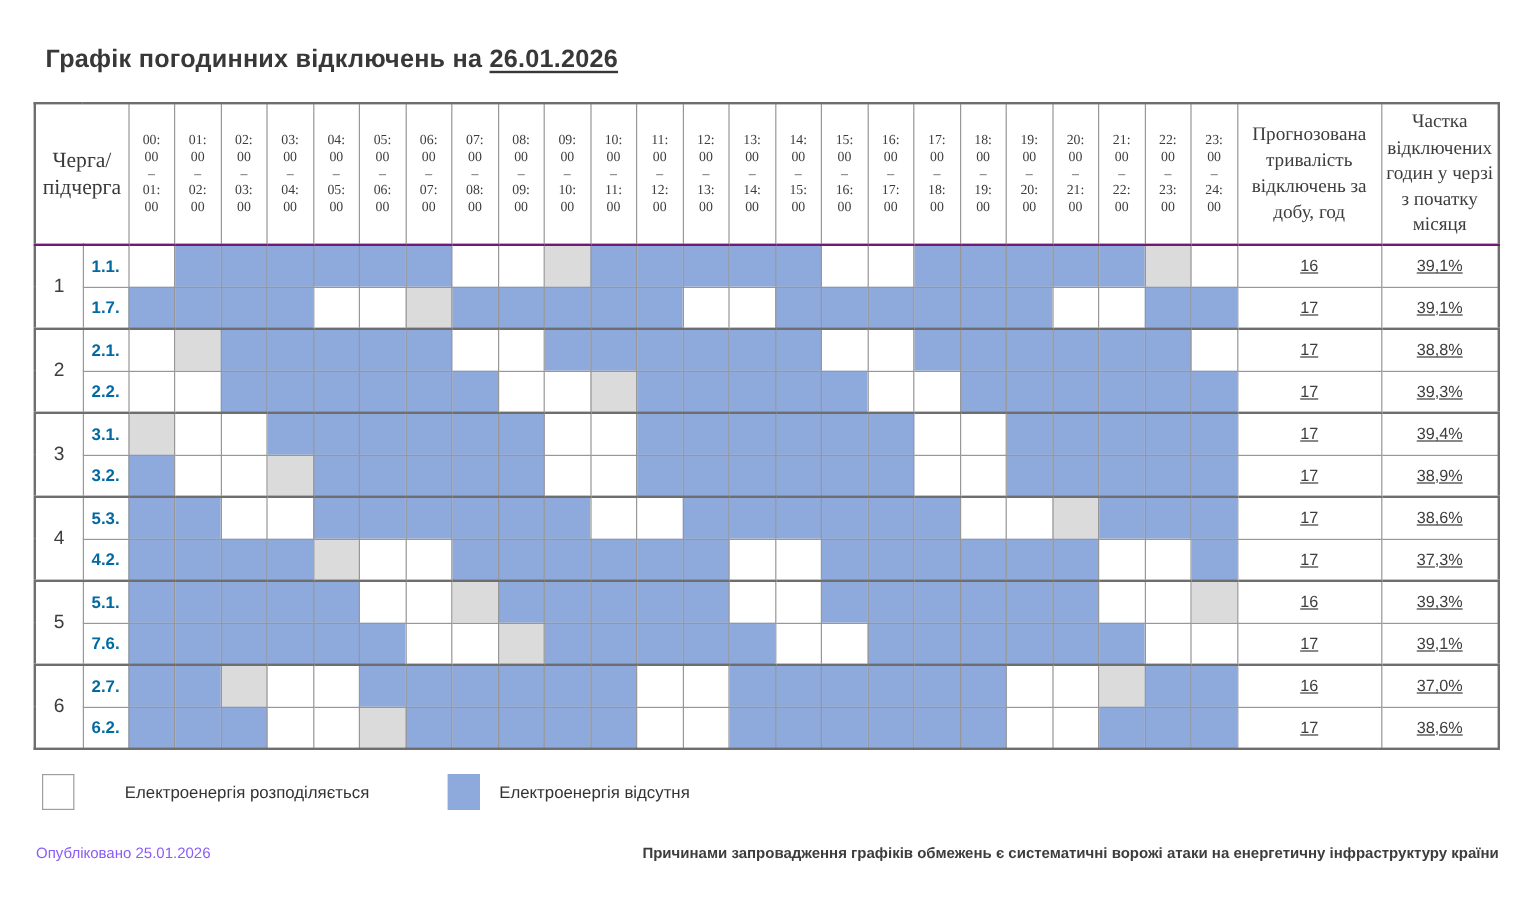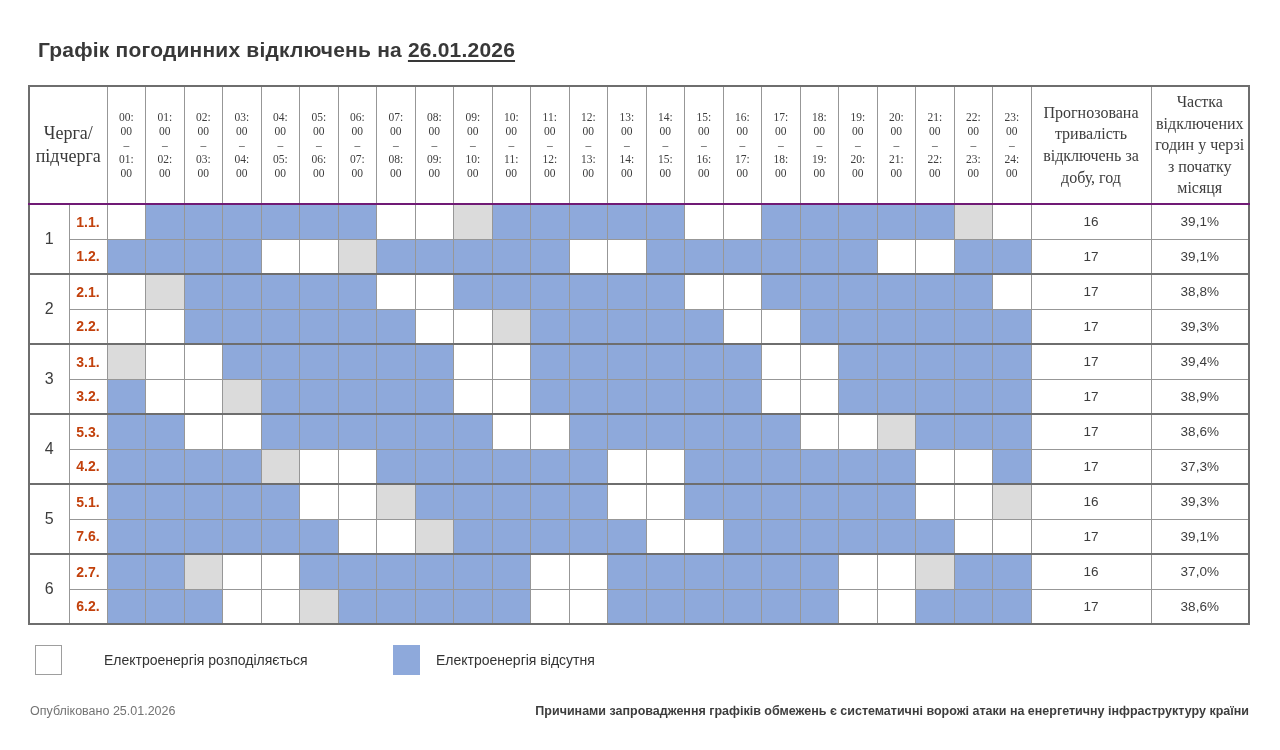--- a/index.html
+++ b/index.html
@@ -24,39 +24,39 @@
   col.col-group { width:40px; }
   col.col-sub   { width:38px; }
   col.col-dur   { width:120px; }
   col.col-share { width:98px; }
 
   .corner { font-weight:bold; font-size:18px; line-height:1.3; white-space:pre-line; color:#3a3a3a; }
   .hour-header div { font-size:11.5px; line-height:14px; color:#3d3d3d; }
   .col-header { font-size:16px; line-height:1.35; padding:0 5px; color:#3d3d3d; }
 
   .group-num { font-size:16px; color:#3d3d3d; }
-  .sub-label { font-weight:bold; font-size:14px; color:#c2410c; }
-  .val { font-size:13.5px; color:#3d3d3d; }
+  .sub-label { font-weight:bold; font-size:14px; color:#0369a1; }
+  .val { font-size:13.5px; color:#3d3d3d;text-decoration:underline; }
 
   td.state-0 { background:#ffffff; }
   td.state-1 { background:#8EA9DB; }
   td.state-2 { background:#DBDBDB; }
 
   .legend { position:absolute; left:0; top:641px; width:1280px; height:38px; }
   .legend-item { position:absolute; top:0; display:flex; align-items:center; gap:16px; height:38px; }
   .legend-item.i0 { left:35px;gap:42px; }
-  .legend-item.i1 { left:393px; }
+  .legend-item.i1 { left:373px; }
   .legend-item.i2 { left:645px; }
   .swatch { width:27px; height:30px; display:inline-block; }
   .swatch.state-0 { background:#ffffff; border:1px solid #9e9e9e; }
   .swatch.state-1 { background:#8EA9DB; }
   .swatch.state-2 { background:#DBDBDB; }
   .legend-label { font-size:14px; color:#333333; }
 
-  .footer-published { position:absolute; left:30px; top:704px; font-size:12.5px; color:#737373; }
+  .footer-published { position:absolute; left:30px; top:704px; font-size:12.5px; color:#8b5cf6; }
   .footer-reason { position:absolute; left:383px; top:704px; width:866px; font-size:12.5px; font-weight:bold; color:#3d3d3d;text-align:right; }
 </style>
 </head>
 <body>
 
 <h1 class="title"><span>Графік погодинних відключень на</span><span class="date">26.01.2026</span></h1>
 
 <table class="schedule">
   <colgroup id="schedule-colgroup">
     <col class="col-group">
@@ -289,21 +289,21 @@
         <td class="cell state-1"></td>
         <td class="cell state-1"></td>
         <td class="cell state-1"></td>
         <td class="cell state-1"></td>
         <td class="cell state-2"></td>
         <td class="cell state-0"></td>
         <td class="val">16</td>
         <td class="val">39,1%</td>
       </tr>
       <tr>
-        <td class="sub-label">1.2.</td>
+        <td class="sub-label">1.7.</td>
         <td class="cell state-1"></td>
         <td class="cell state-1"></td>
         <td class="cell state-1"></td>
         <td class="cell state-1"></td>
         <td class="cell state-0"></td>
         <td class="cell state-0"></td>
         <td class="cell state-2"></td>
         <td class="cell state-1"></td>
         <td class="cell state-1"></td>
         <td class="cell state-1"></td>

